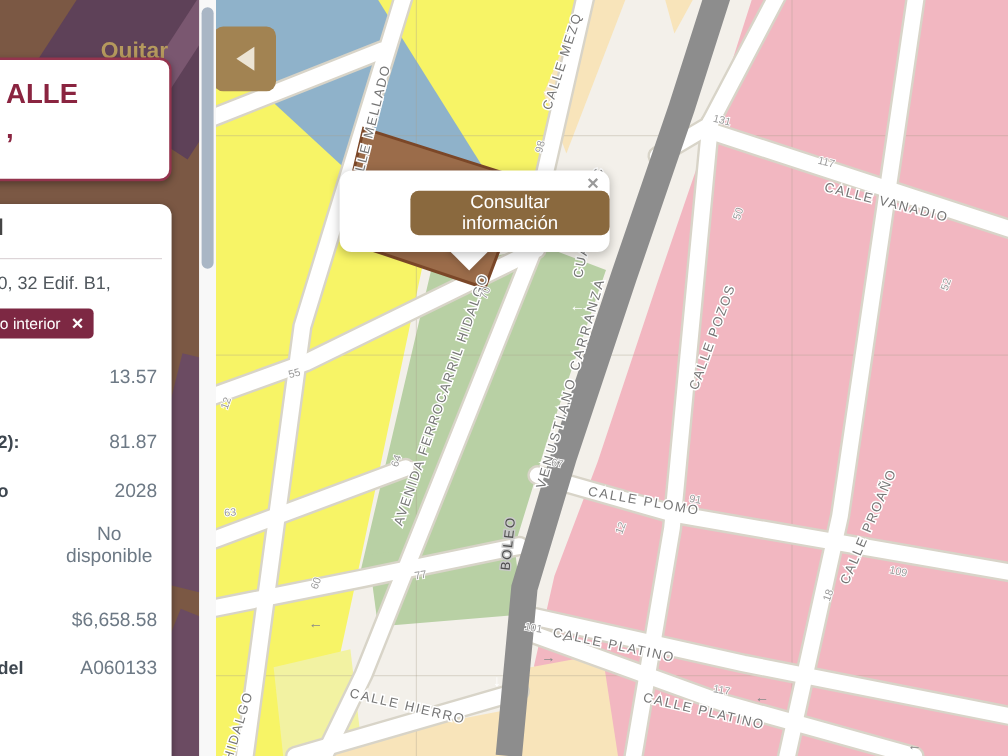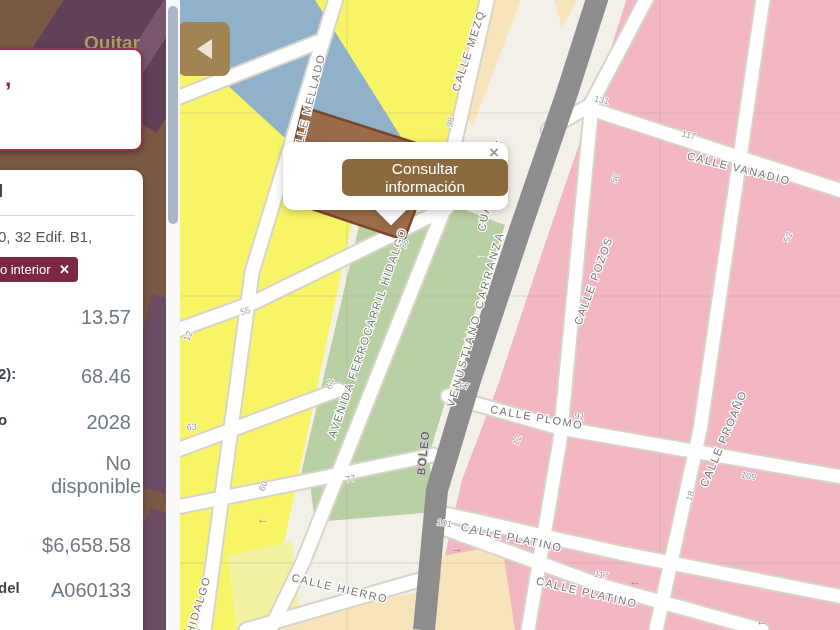--- a/index.html
+++ b/index.html
@@ -57,21 +57,21 @@
   .card2{top:170px;height:480px;padding:10px 12px 0 53px;box-sizing:border-box;}
   .card2 .heading{color:#454545;font-size:19px;font-weight:bold;}
   .card2 .divider{border-top:1px solid #ddd5d8;margin:13px -4px 12px 0;}
   .card2 .address{color:#50575d;font-size:15px;}
   .badge{position:relative;left:-53px;margin-top:12px;display:inline-block;width:133px;
     background:#7d2843;color:#fff;font-size:13px;border-radius:4px;
     padding:5px 8px 5px 0;text-align:right;box-sizing:border-box;}
   .badge .x{font-weight:bold;margin-left:5px;cursor:pointer;}
   .row{display:flex;justify-content:space-between;align-items:flex-start;}
   .row .lbl{color:#3e4750;font-size:15px;font-weight:bold;white-space:nowrap;}
-  .row .val{color:#6d7985;font-size:20px;text-align:right;margin-left:auto;}
+  .row .val{color:#6d7985;font-size:16px;text-align:center;margin-left:auto;}
   .r1{margin-top:24px;}.r2{margin-top:36px;}.r3{margin-top:23px;}
   .r4{margin-top:18px;}.r4 .val{width:80px;}
   .r5{margin-top:36px;}.r6{margin-top:22px;}
 
   
   .scrollbar{position:absolute;left:166px;top:0;width:14px;height:630px;
     background:#f8f8f8;z-index:45;}
   .scroll-thumb{position:absolute;left:2px;top:6px;width:10px;height:218px;
     background:#a9b6c5;border-radius:6px;cursor:pointer;}
 </style>
@@ -206,41 +206,42 @@
 <div class="sidebar">
   <div class="shape s1"></div>
   <div class="shape s2"></div>
   <div class="shape s3"></div>
   <div class="shape s4"></div>
   <div class="shape s5"></div>
 
   <div class="clear-sel">Quitar selección</div>
 
   <div class="card card1">
+    <div class="t1">ALLE</div>
     <div class="t2">,</div>
   </div>
 
   <div class="card card2">
     <div class="heading">l</div>
     <div class="divider"></div>
     <div class="address">0, 32 Edif. B1,</div>
     <div>
       <span class="badge">
         <span>otro interior</span>
         <span class="x">✕</span>
       </span>
     </div>
 
     <div class="row r1">
       <span class="lbl"></span>
       <span class="val">13.57</span>
     </div>
     <div class="row r2">
       <span class="lbl">2):</span>
-      <span class="val">68.46</span>
+      <span class="val">81.87</span>
     </div>
     <div class="row r3">
       <span class="lbl">o</span>
       <span class="val">2028</span>
     </div>
     <div class="row r4">
       <span class="lbl"></span>
       <span class="val">No disponible</span>
     </div>
     <div class="row r5">

